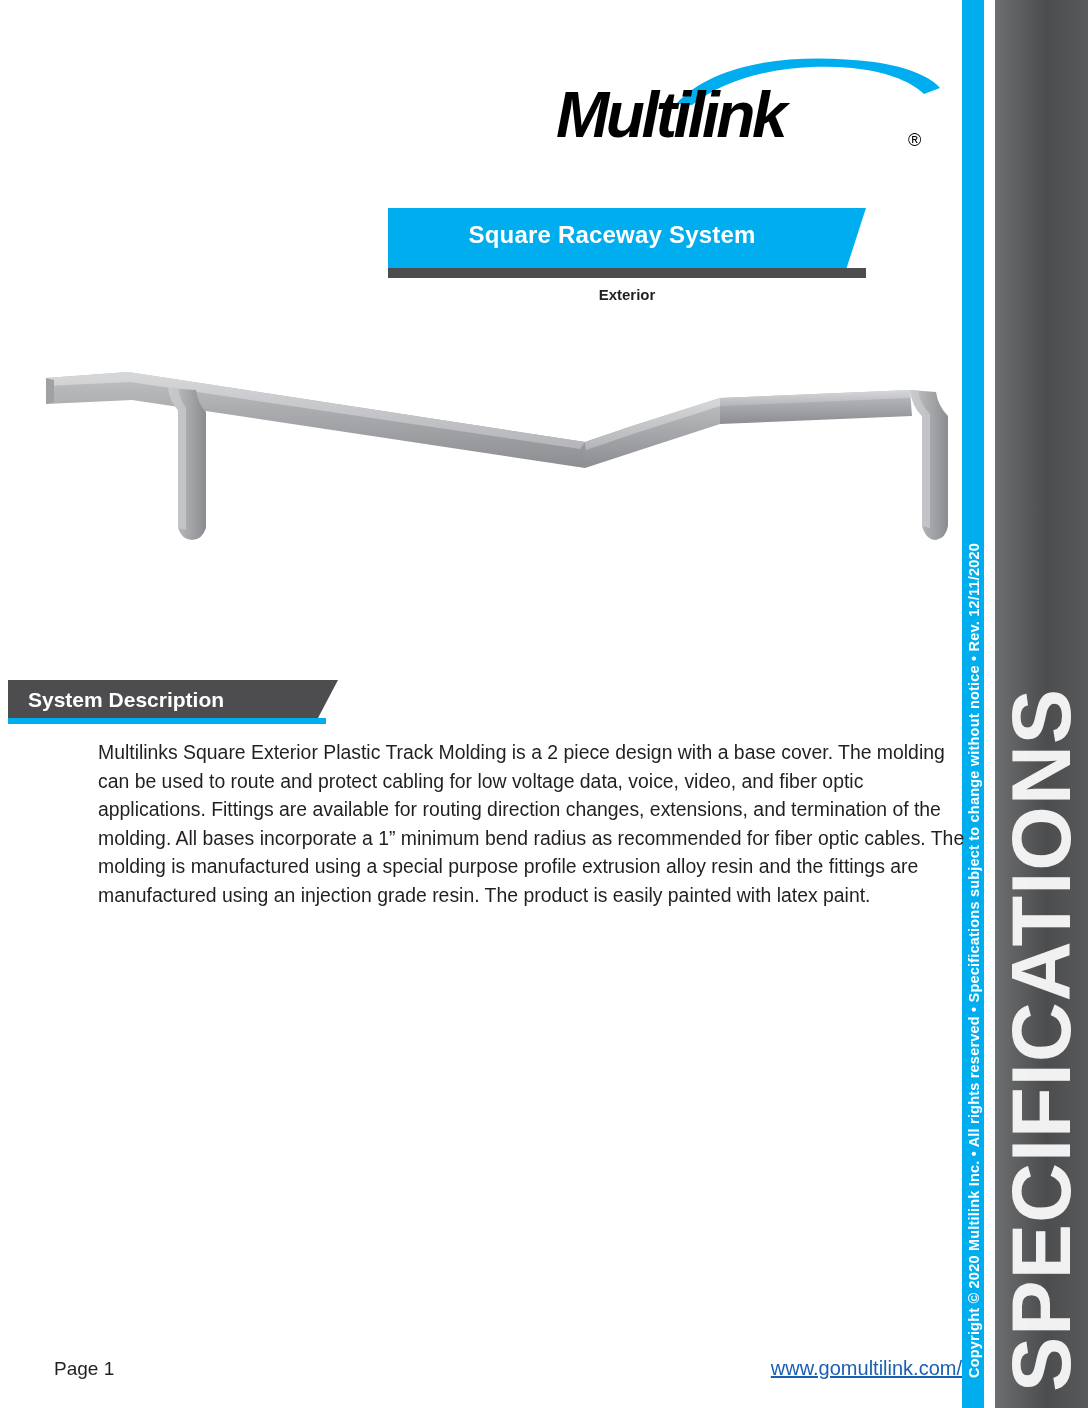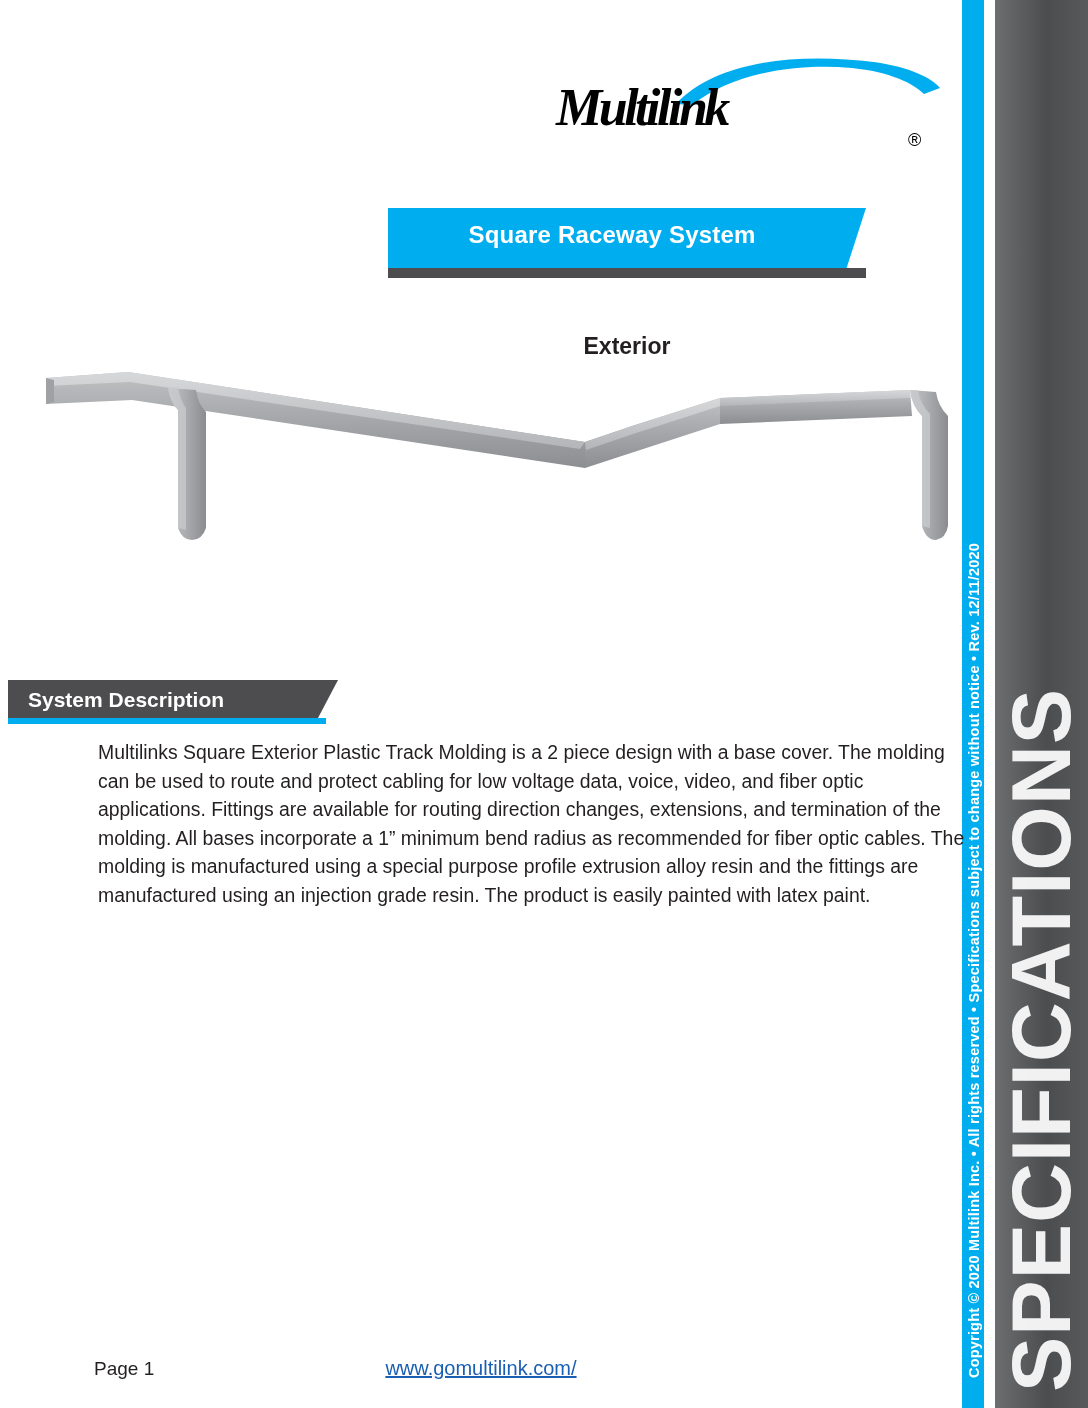--- a/index.html
+++ b/index.html
@@ -78,26 +78,26 @@
     position: absolute;
     left: 556px;
     top: 48px;
     width: 390px;
     height: 120px;
   }
   .logo-text {
     position: absolute;
     left: 0;
     top: 30px;
-    font-size: 52px;
+    font-size: 64px;
     font-weight: bold;
     font-style: italic;
     letter-spacing: -3.5px;
     color: #000000;
-    font-family: Liberation Serif, serif;
+    font-family: Liberation Sans, sans-serif;
   }
   .logo-reg {
     position: absolute;
     left: 352px;
     top: 82px;
     font-size: 18px;
     color: #000;
   }
   .logo-tag {
     position: absolute;
@@ -150,24 +150,23 @@
     width: 478px;
     height: 10px;
     background: #4D4D4F;
   }
   .subtitle {
     position: absolute;
     left: 388px;
     top: 286px;
     width: 478px;
     text-align: center;
-    font-size: 23px;
+    font-size: 15px;
     font-weight: bold;
     color: #231F20;
-    margin-top: 47px;
   }
 
   
   .product-img {
     position: absolute;
     left: 20px;
     top: 350px;
     width: 930px;
     height: 240px;
   }
@@ -216,28 +215,27 @@
     margin-left: 36px;
   }
 
   
   .page-num {
     position: absolute;
     left: 54px;
     top: 1358px;
     font-size: 19px;
     color: #231F20;
-    margin-left: 40px;
   }
   .footer-link {
     position: absolute;
     left: 0;
     top: 1357px;
     width: 962px;
-    text-align: center;
+    text-align: right;
     font-size: 20px;
     color: #1a5fb4;
     text-decoration: underline;
     cursor: pointer;
   }
 </style>
 </head>
 <body>
 
 <div class="rail-blue"></div>

